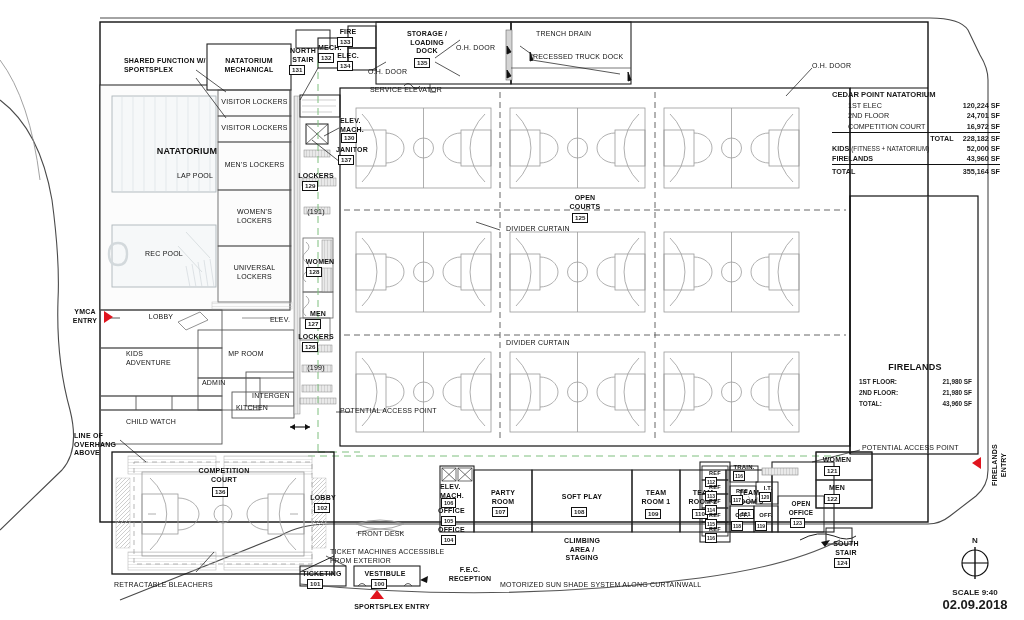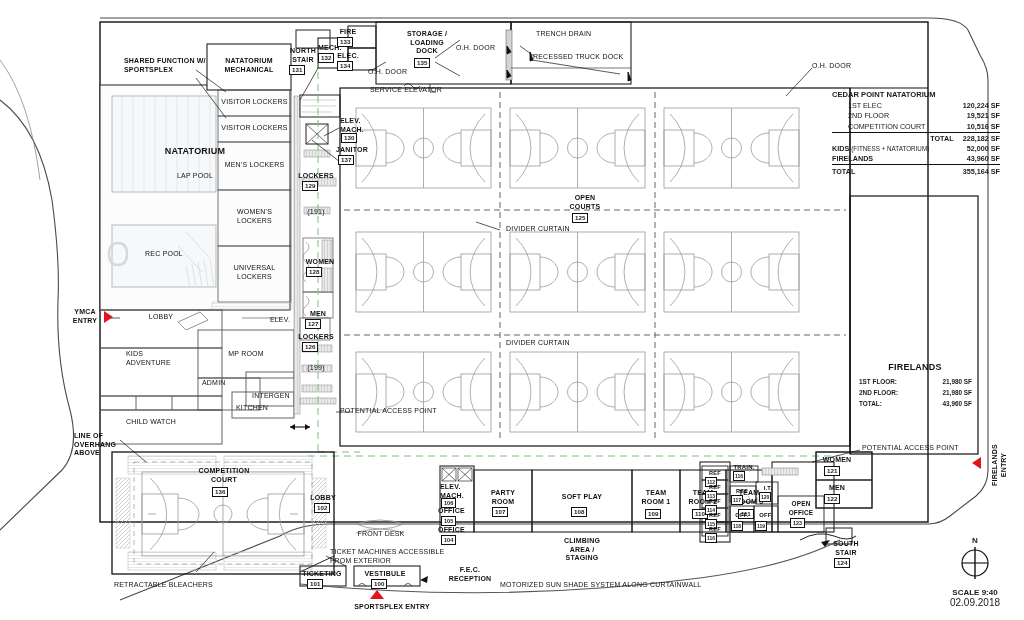--- a/index.html
+++ b/index.html
@@ -28,21 +28,21 @@
   #legend .hd{font-weight:bold;font-size:7.6px;padding-bottom:1.5px;}
   #legend .ind{padding-left:16px;}
   #legend .rule td{border-top:1px solid #111;padding-top:1px;}
   #legend .rule2 td{border-top:1.4px solid #111;padding-top:1.5px;}
   #fire-legend{position:absolute;left:858px;top:362px;width:115px;font-size:6.6px;}
   #fire-legend table{border-collapse:collapse;width:100%;}
   #fire-legend td{font-size:6.4px;line-height:9px;font-weight:bold;}
   #fire-legend td.v{text-align:right;}
   #scalebox{position:absolute;left:935px;top:536px;width:80px;text-align:center;}
   #scalebox .s1{font-size:8px;font-weight:bold;margin-top:3px;}
-  #scalebox .s2{font-size:10px;}
+  #scalebox .s2{font-size:13px;font-weight:bold;}
   .compass{position:relative;width:36px;height:36px;margin:0 auto;}
 </style>
 </head>
 <body>
 
 <svg id="plan" viewBox="0 0 1024 620">
   <defs>
     <pattern id="hatch" width="4" height="4" patternUnits="userSpaceOnUse">
       <path d="M0,4 l4,-4" stroke="#b9b9b9" stroke-width="0.7"></path>
     </pattern>
@@ -390,21 +390,21 @@
     <path d="M336,412 L352,412"></path>
     <path d="M860,450 L812,462"></path>
     <path d="M120,440 L146,462"></path>
     <path d="M196,572 L214,552"></path>
     <path d="M326,556 L346,566"></path>
     <path d="M786,96 L812,68"></path>
     <path d="M108,318 L120,318"></path>
   </g>
 </svg>
 
-<div class="lbl big" style="left:110px;top:147px;width:170px;">NATATORIUM</div>
+<div class="lbl big" style="left:102px;top:147px;width:170px;">NATATORIUM</div>
 <div class="lbl norm" style="left:110px;top:172px;width:170px;font-size:7px;">LAP POOL</div>
 <div class="lbl norm" style="left:112px;top:250px;width:104px;font-size:7px;">REC POOL</div>
 
 <div class="lbl" style="left:212px;top:57px;width:74px;">NATATORIUM
 MECHANICAL</div>
 <div class="lbl norm" style="left:218px;top:98px;width:73px;">VISITOR LOCKERS</div>
 <div class="lbl norm" style="left:218px;top:124px;width:73px;">VISITOR LOCKERS</div>
 <div class="lbl norm" style="left:218px;top:161px;width:73px;">MEN'S LOCKERS</div>
 <div class="lbl norm" style="left:218px;top:208px;width:73px;">WOMEN'S
 LOCKERS</div>
@@ -584,25 +584,25 @@
 <div id="legend">
   <div class="hd">CEDAR POINT NATATORIUM</div>
   <table>
     <tbody>
         <tr>
       <td class="ind">1ST ELEC</td>
       <td class="v">120,224 SF</td>
     </tr>
     <tr>
       <td class="ind">2ND FLOOR</td>
-      <td class="v">19,521 SF</td>
+      <td class="v">24,701 SF</td>
     </tr>
     <tr>
       <td class="ind">COMPETITION COURT</td>
-      <td class="v">10,516 SF</td>
+      <td class="v">16,972 SF</td>
     </tr>
     <tr class="rule">
       <td class="v">TOTAL</td>
       <td class="v">228,182 SF</td>
     </tr>
     <tr>
       <td>
         <span style="font-weight:bold;">KIDS</span>
         <span style="font-weight:normal;font-size:6.3px;">(FITNESS + NATATORIUM)</span>
       </td>

